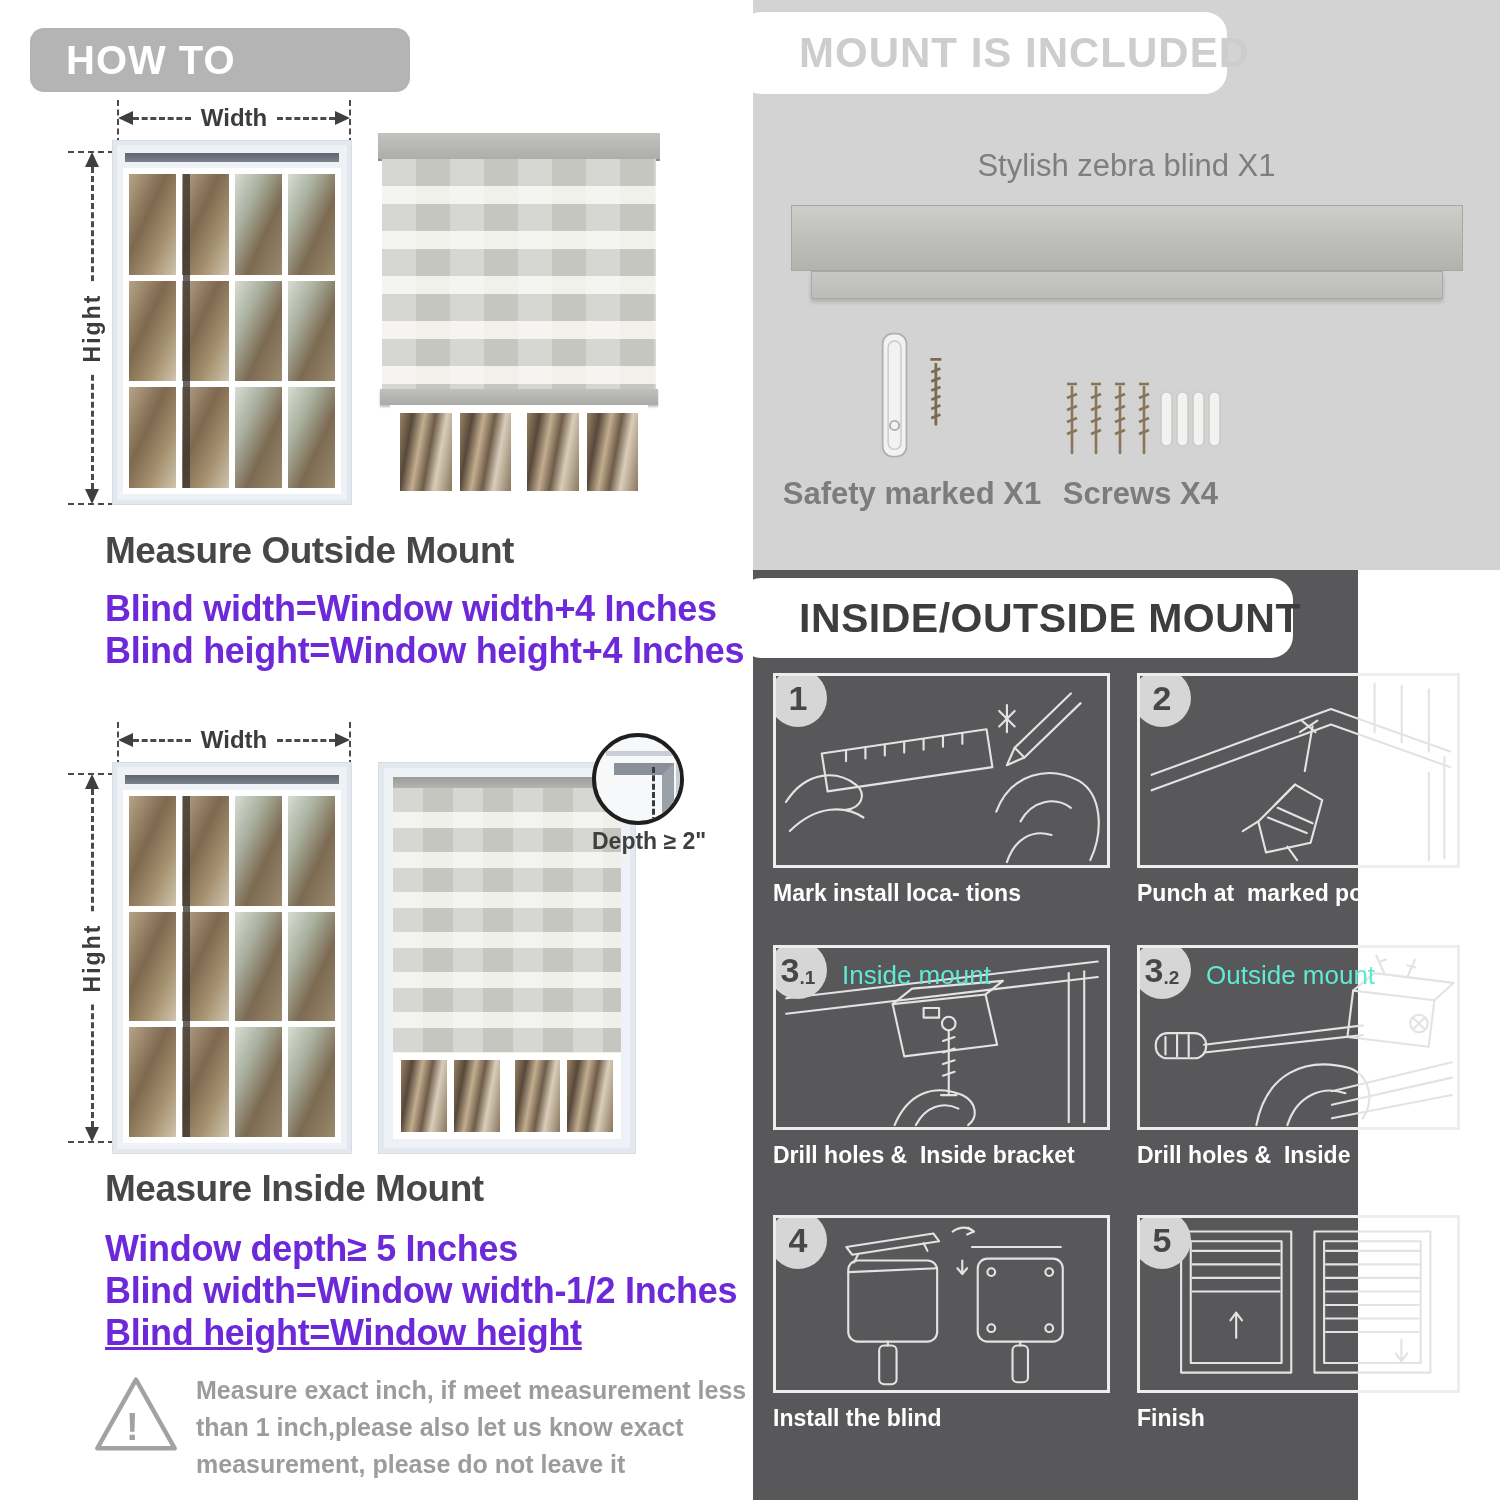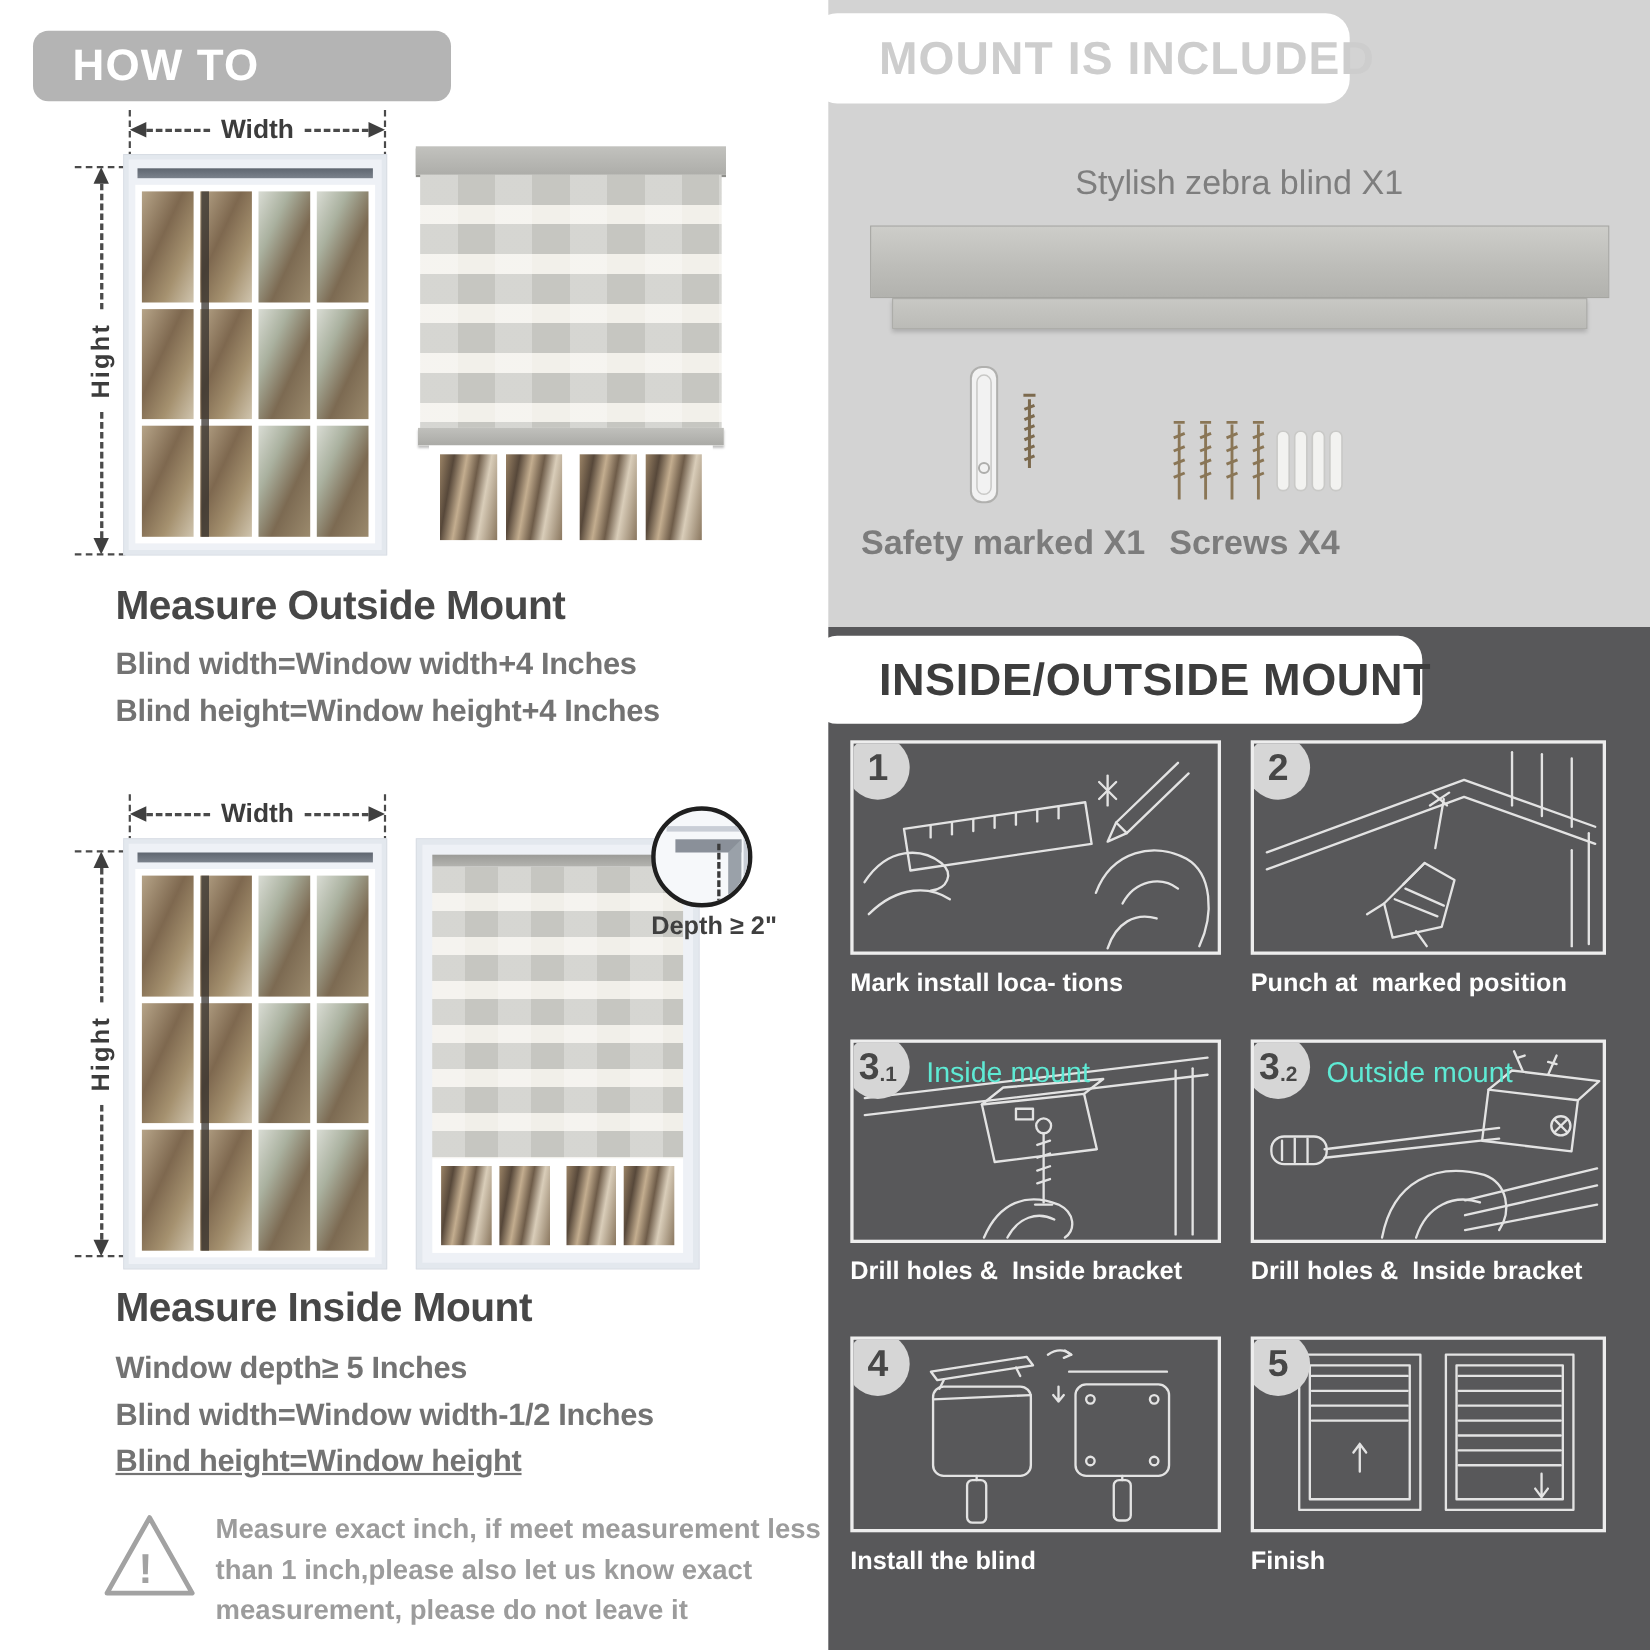--- a/index.html
+++ b/index.html
@@ -64,42 +64,42 @@
   .callout{width:92px;height:92px;border:4px solid #1f1f1f;border-radius:50%;background:#f6f8fa;
            overflow:hidden;z-index:5;box-sizing:border-box;}
   .corner{position:absolute;left:18px;top:26px;width:60px;height:60px;
           border-top:12px solid #8a9099;border-right:12px solid #9aa1a9;box-sizing:border-box;}
   .corner2{position:absolute;left:10px;top:14px;width:70px;height:70px;
           border-top:5px solid #c9ced6;border-right:5px solid #c9ced6;}
   .cdash{position:absolute;left:56px;top:30px;height:56px;border-left:3px dashed #3a3a3a;}
   .depth{font-size:23px;font-weight:bold;color:#3f3f3f;white-space:nowrap;}
 
   .h2{font-size:37px;font-weight:800;color:#474747;letter-spacing:-.5px;white-space:nowrap;}
-  .bline{font-size:28px;font-weight:bold;color:#737373;letter-spacing:-.3px;white-space:nowrap;}
+  .bline{font-size:36px;font-weight:bold;color:#6d28d9;letter-spacing:-.3px;white-space:nowrap;}
   .warn-ex{position:absolute;left:34px;top:34px;font-size:38px;font-weight:bold;color:#a2a2a2;}
   .wtext{font-size:25px;font-weight:600;color:#9c9c9c;line-height:37px;white-space:nowrap;}
 
   
   .right-top{left:753px;top:0;width:747px;height:570px;background:#d3d3d3;}
   .hdr-included{position:absolute;left:-14px;top:12px;width:488px;height:82px;background:#fff;border-radius:22px;
                 color:#cdcdcd;font-size:42px;font-weight:bold;line-height:82px;padding-left:60px;
                 letter-spacing:1px;box-sizing:border-box;white-space:nowrap;}
   .product-label{position:absolute;left:0;right:0;top:148px;text-align:center;
                  font-size:31px;font-weight:normal;color:#7e7e7e;}
   .blind-bar{position:absolute;left:38px;top:205px;width:672px;height:66px;
              background:linear-gradient(#cdcdc9,#bcbcb8 60%,#b2b2ae);border:1px solid #a6a6a2;box-sizing:border-box;}
   .blind-bar2{position:absolute;left:58px;top:271px;width:632px;height:28px;
               background:linear-gradient(#c8c8c4,#bbbbb7);border:1px solid #a9a9a5;box-sizing:border-box;
               box-shadow:0 3px 4px rgba(0,0,0,.18);}
   .components{position:absolute;left:38px;top:330px;width:672px;display:flex;}
   .comp{display:flex;flex-direction:column;align-items:center;justify-content:flex-end;height:182px;}
   .comp-label{margin-top:12px;font-size:31px;font-weight:bold;color:#7c7c7c;white-space:nowrap;}
 
   
-  .right-bottom{left:753px;top:570px;width:747px;height:930px;background:#58585a;}
+  .right-bottom{left:753px;top:570px;width:605px;height:930px;background:#58585a;}
   .hdr-mount{position:absolute;left:-14px;top:8px;width:554px;height:80px;background:#fff;border-radius:22px;
              color:#3d3d3d;font-size:41px;font-weight:800;line-height:80px;padding-left:60px;
              letter-spacing:.5px;box-sizing:border-box;white-space:nowrap;}
   .step{position:absolute;}
   .panel{position:relative;border:3px solid #ededed;overflow:hidden;box-sizing:border-box;}
   .panel svg.art{position:absolute;inset:0;width:100%;height:100%;}
   .badge{position:absolute;left:-7px;top:-7px;width:58px;height:58px;border-radius:50%;background:#d6d6d6;
          color:#474747;font-weight:bold;font-size:34px;display:flex;align-items:center;justify-content:center;z-index:3;}
   .badge .sub{font-size:19px;margin-top:16px;font-weight:bold;}
   .ptitle{position:absolute;left:66px;top:12px;color:#5eead4;font-size:26px;font-weight:normal;z-index:3;white-space:nowrap;}

